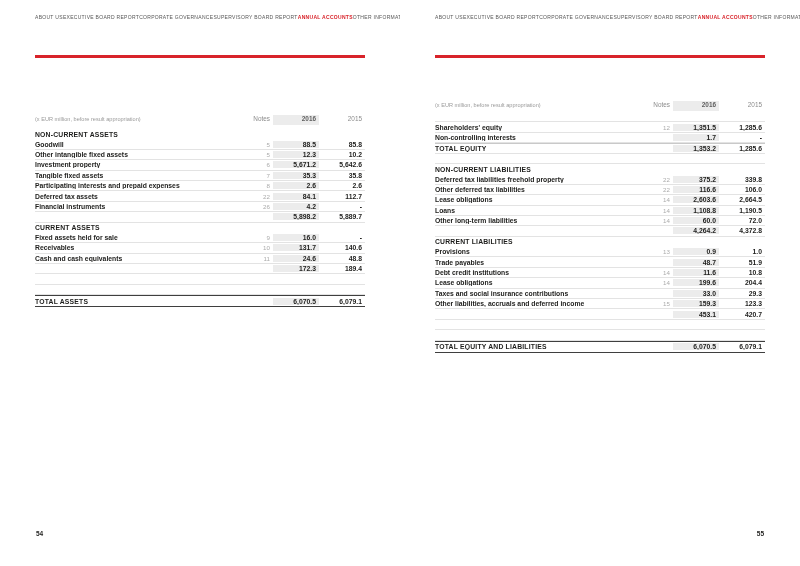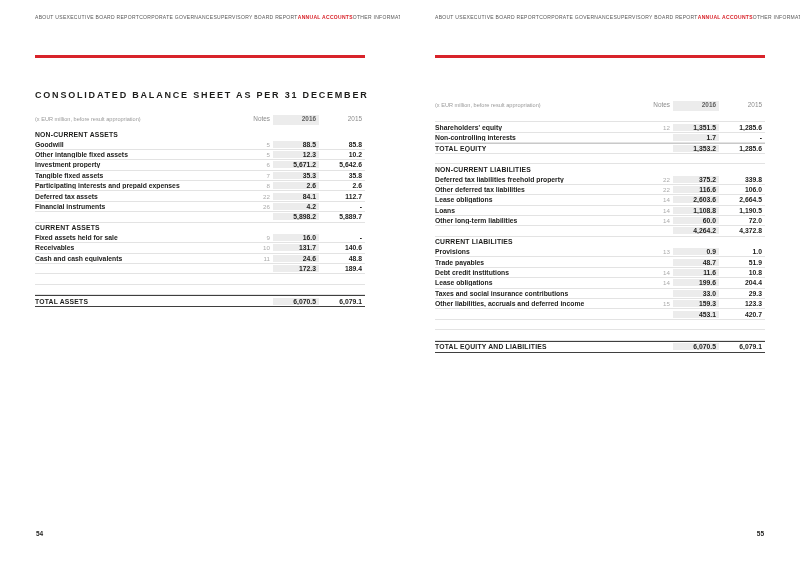--- a/index.html
+++ b/index.html
@@ -60,21 +60,20 @@
   <div class="page pleft">
     <nav class="topnav">
         <span class="nav-item">ABOUT US</span>
         <span class="nav-item">EXECUTIVE BOARD REPORT</span>
         <span class="nav-item">CORPORATE GOVERNANCE</span>
         <span class="nav-item">SUPERVISORY BOARD REPORT</span>
         <span class="nav-item active">ANNUAL ACCOUNTS</span>
         <span class="nav-item">OTHER INFORMATION</span>
       </nav>
     <div class="rule"></div>
-    <h1 class="doc-title">CONSOLIDATED BALANCE SHEET AS PER 31 DECEMBER</h1>
 
     <div class="thead">
       <div class="unit">(x EUR million, before result appropriation)</div>
       <div class="h">Notes</div>
       <div class="h band">2016</div>
       <div class="h">2015</div>
     </div>
 
     <div class="tbody">
         <div class="trow section">

